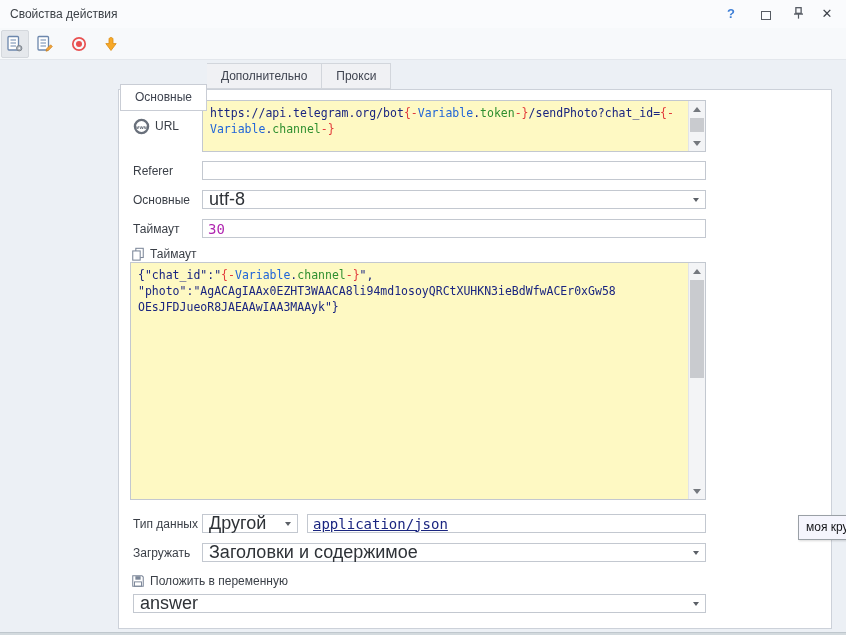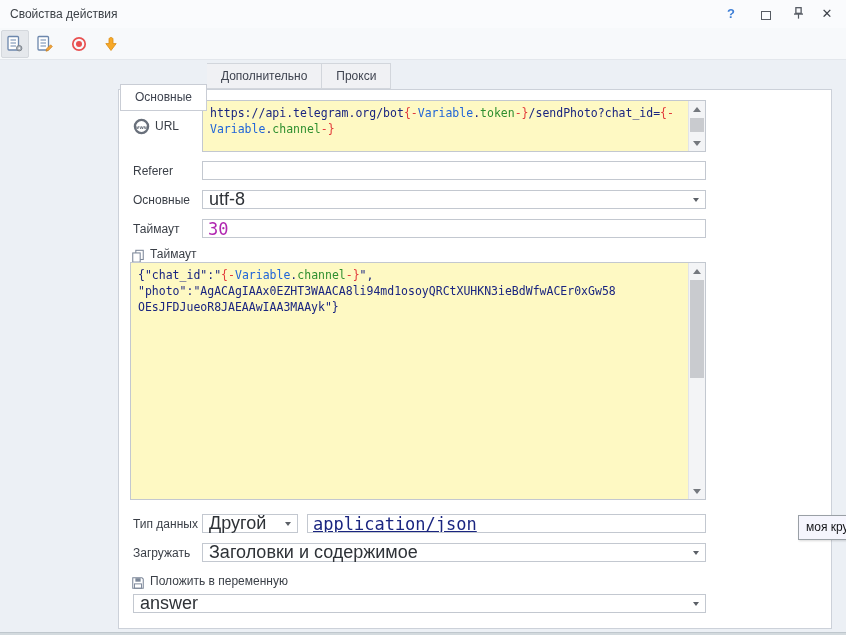--- a/index.html
+++ b/index.html
@@ -46,27 +46,27 @@
   .tab:first-child { border-left:1px solid #d2d6dc; }
   .tab.active {
     background:#fff; border:1px solid #c9cdd5; height:27px; position:relative; z-index:3;margin-top:21px;
   }
   .panel {
     position:absolute; left:118px; top:29px; width:714px; height:540px;
     background:#fff; border:1px solid #ccd1d9; z-index:1;
   }
   
   .flabel { position:absolute; font-size:12px; color:#3a3f47; line-height:18px; z-index:2; }
-  .iconlabel { display:flex; align-items:flex-end; gap:5px; }
+  .iconlabel { display:flex; align-items:center; gap:5px; }
   .tinput {
     position:absolute; height:19px; border:1px solid #c3c8d0; background:#fff;
     font-size:12px; padding:0 5px; outline:none; z-index:2;
     font-family:"Liberation Sans", sans-serif; color:#2e3237;
   }
-  .mono { font-family:"DejaVu Sans Mono", monospace; font-size:17px; }
+  .mono { font-family:"DejaVu Sans Mono", monospace; font-size:14px; }
   .timeout-val { color:var(--timeout); }
   .mime-val { color:var(--code); }
   .select {
     position:absolute; height:19px; border:1px solid #c3c8d0; background:#fff; z-index:2;
     font-size:18px; line-height:17px; padding:0 18px 0 6px; color:#2e3237; cursor:default;
   }
   .dd { position:absolute; right:6px; top:7px; width:0; height:0;
         border-left:3.5px solid transparent; border-right:3.5px solid transparent;
         border-top:4px solid #5b6067; }
   

